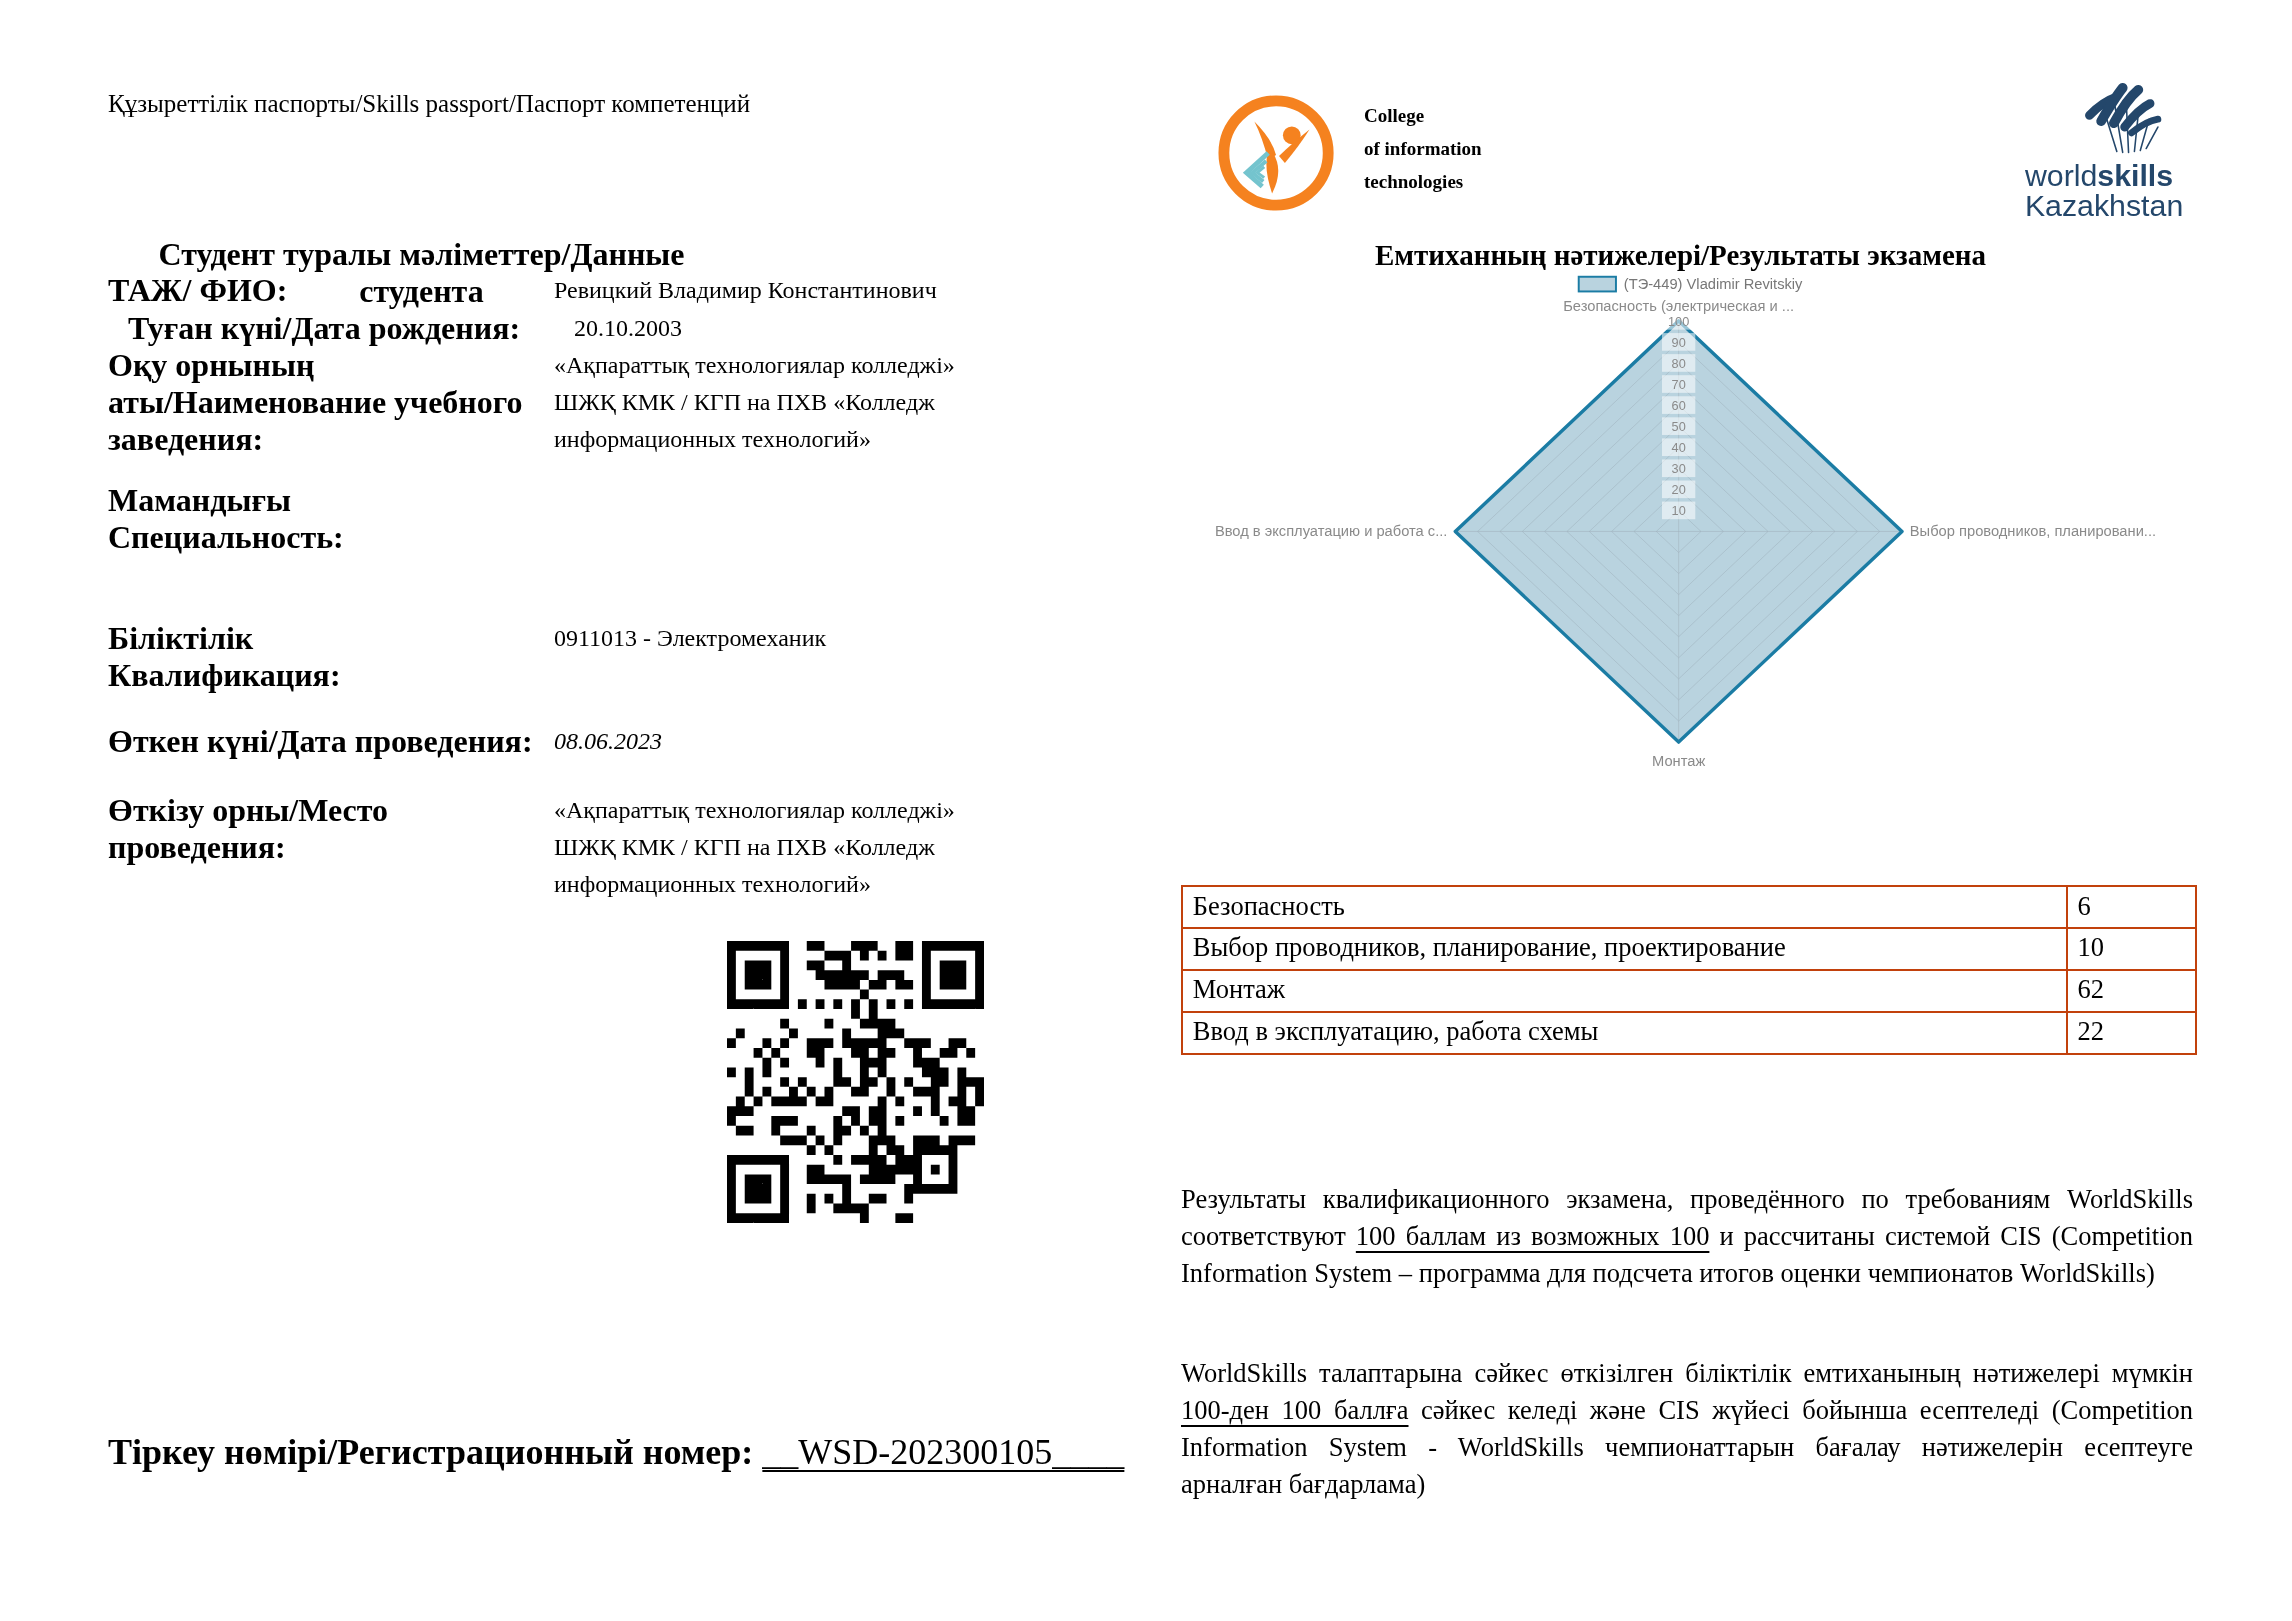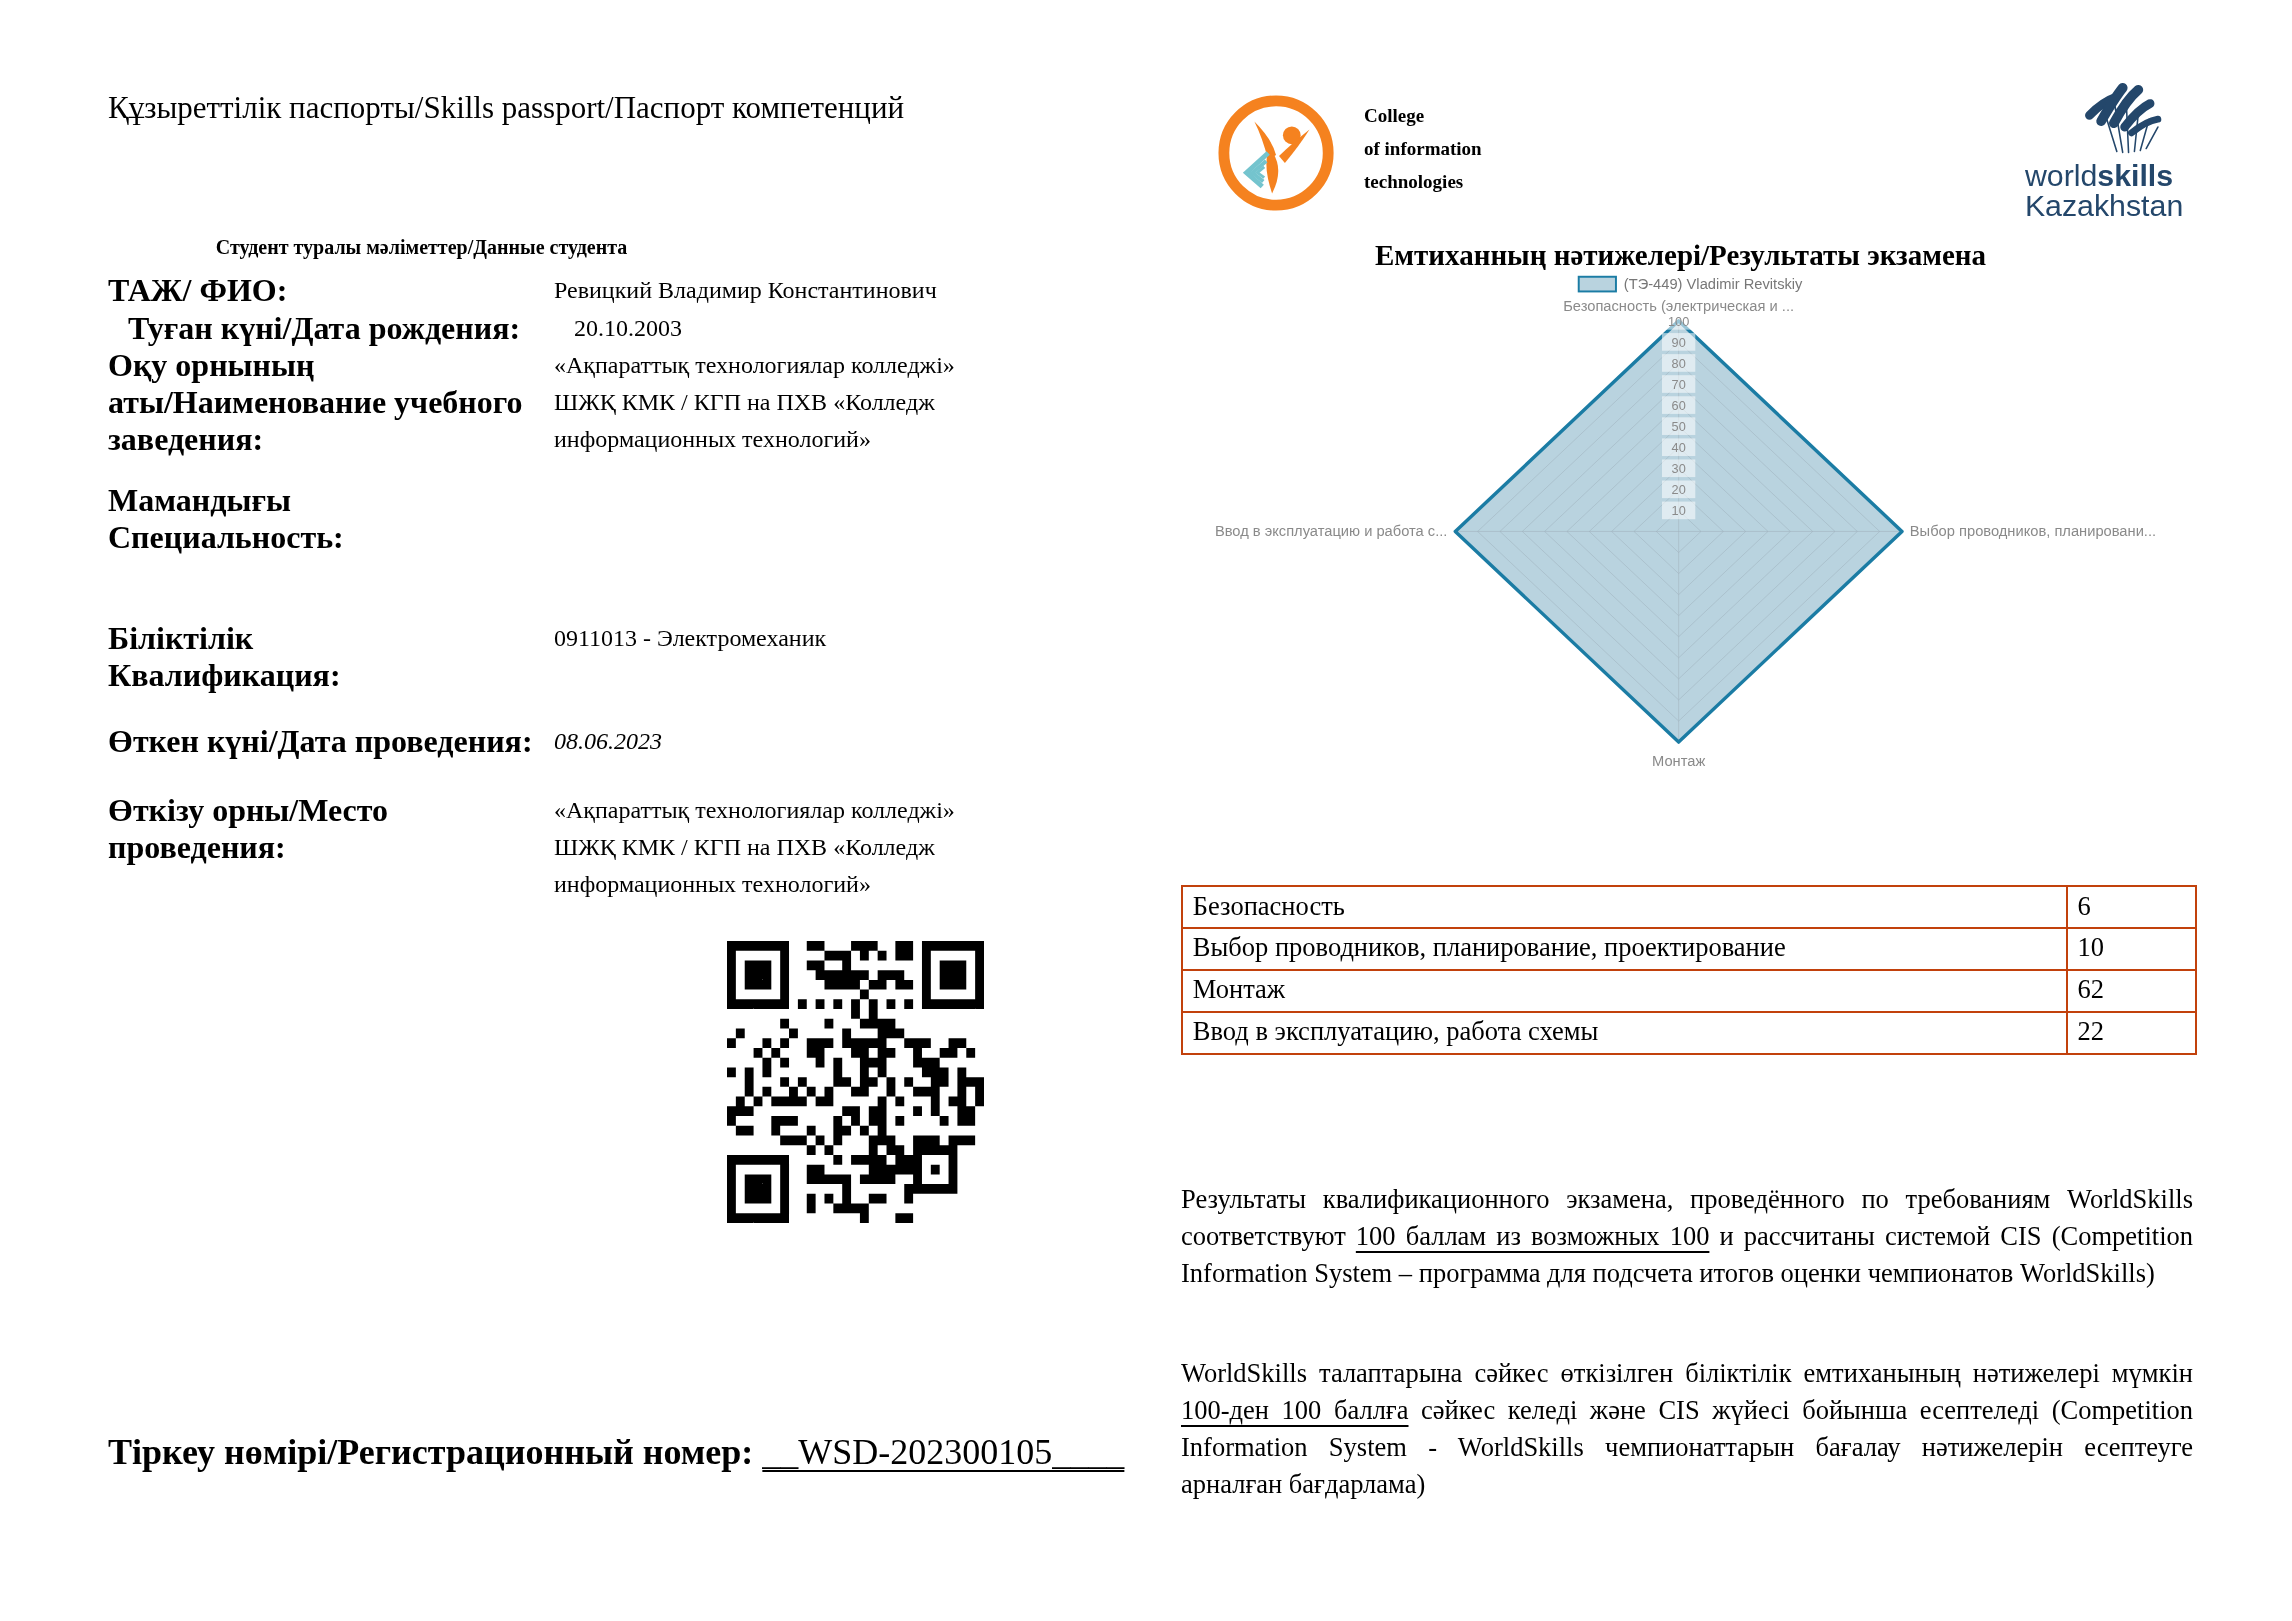--- a/index.html
+++ b/index.html
@@ -2,22 +2,22 @@
 <html><head>
 <meta charset="utf-8">
 <style>
   html,body{margin:0;padding:0;background:#ffffff;}
   .page{position:relative;width:2293px;height:1621px;background:#ffffff;overflow:hidden;
         font-family:"Liberation Serif","DejaVu Serif",serif;color:#000;}
   .abs{position:absolute;}
   .lines{white-space:pre-line;}
   .i{font-style:italic;}
 
-  .doc-title{left:108px;top:90px;font-size:31px;}
-  .student-heading{left:108px;top:236px;width:627px;text-align:center;font-size:20px;font-weight:bold;}
+  .doc-title{left:108px;top:90px;font-size:25px;}
+  .student-heading{left:108px;top:236px;width:627px;text-align:center;font-size:32px;font-weight:bold;}
 
   .field-label{left:108px;width:441px;font-size:32px;font-weight:bold;line-height:37px;font-family:Liberation Serif, serif;}
   .field-value{left:554px;width:470px;font-size:24px;line-height:37px;}
   .r1{top:272px;} .r2{top:310px;margin-left:20px;} .r3{top:347px;} .r4{top:482px;}
   .r5{top:620px;} .r6{top:723px;} .r7{top:792px;}
 
   .reg-line{left:108px;top:1431px;font-size:36px;}
   .reg-label{font-weight:bold;}
   .reg-value{text-decoration:underline;text-underline-offset:5.9px;text-decoration-thickness:2px;}
 

